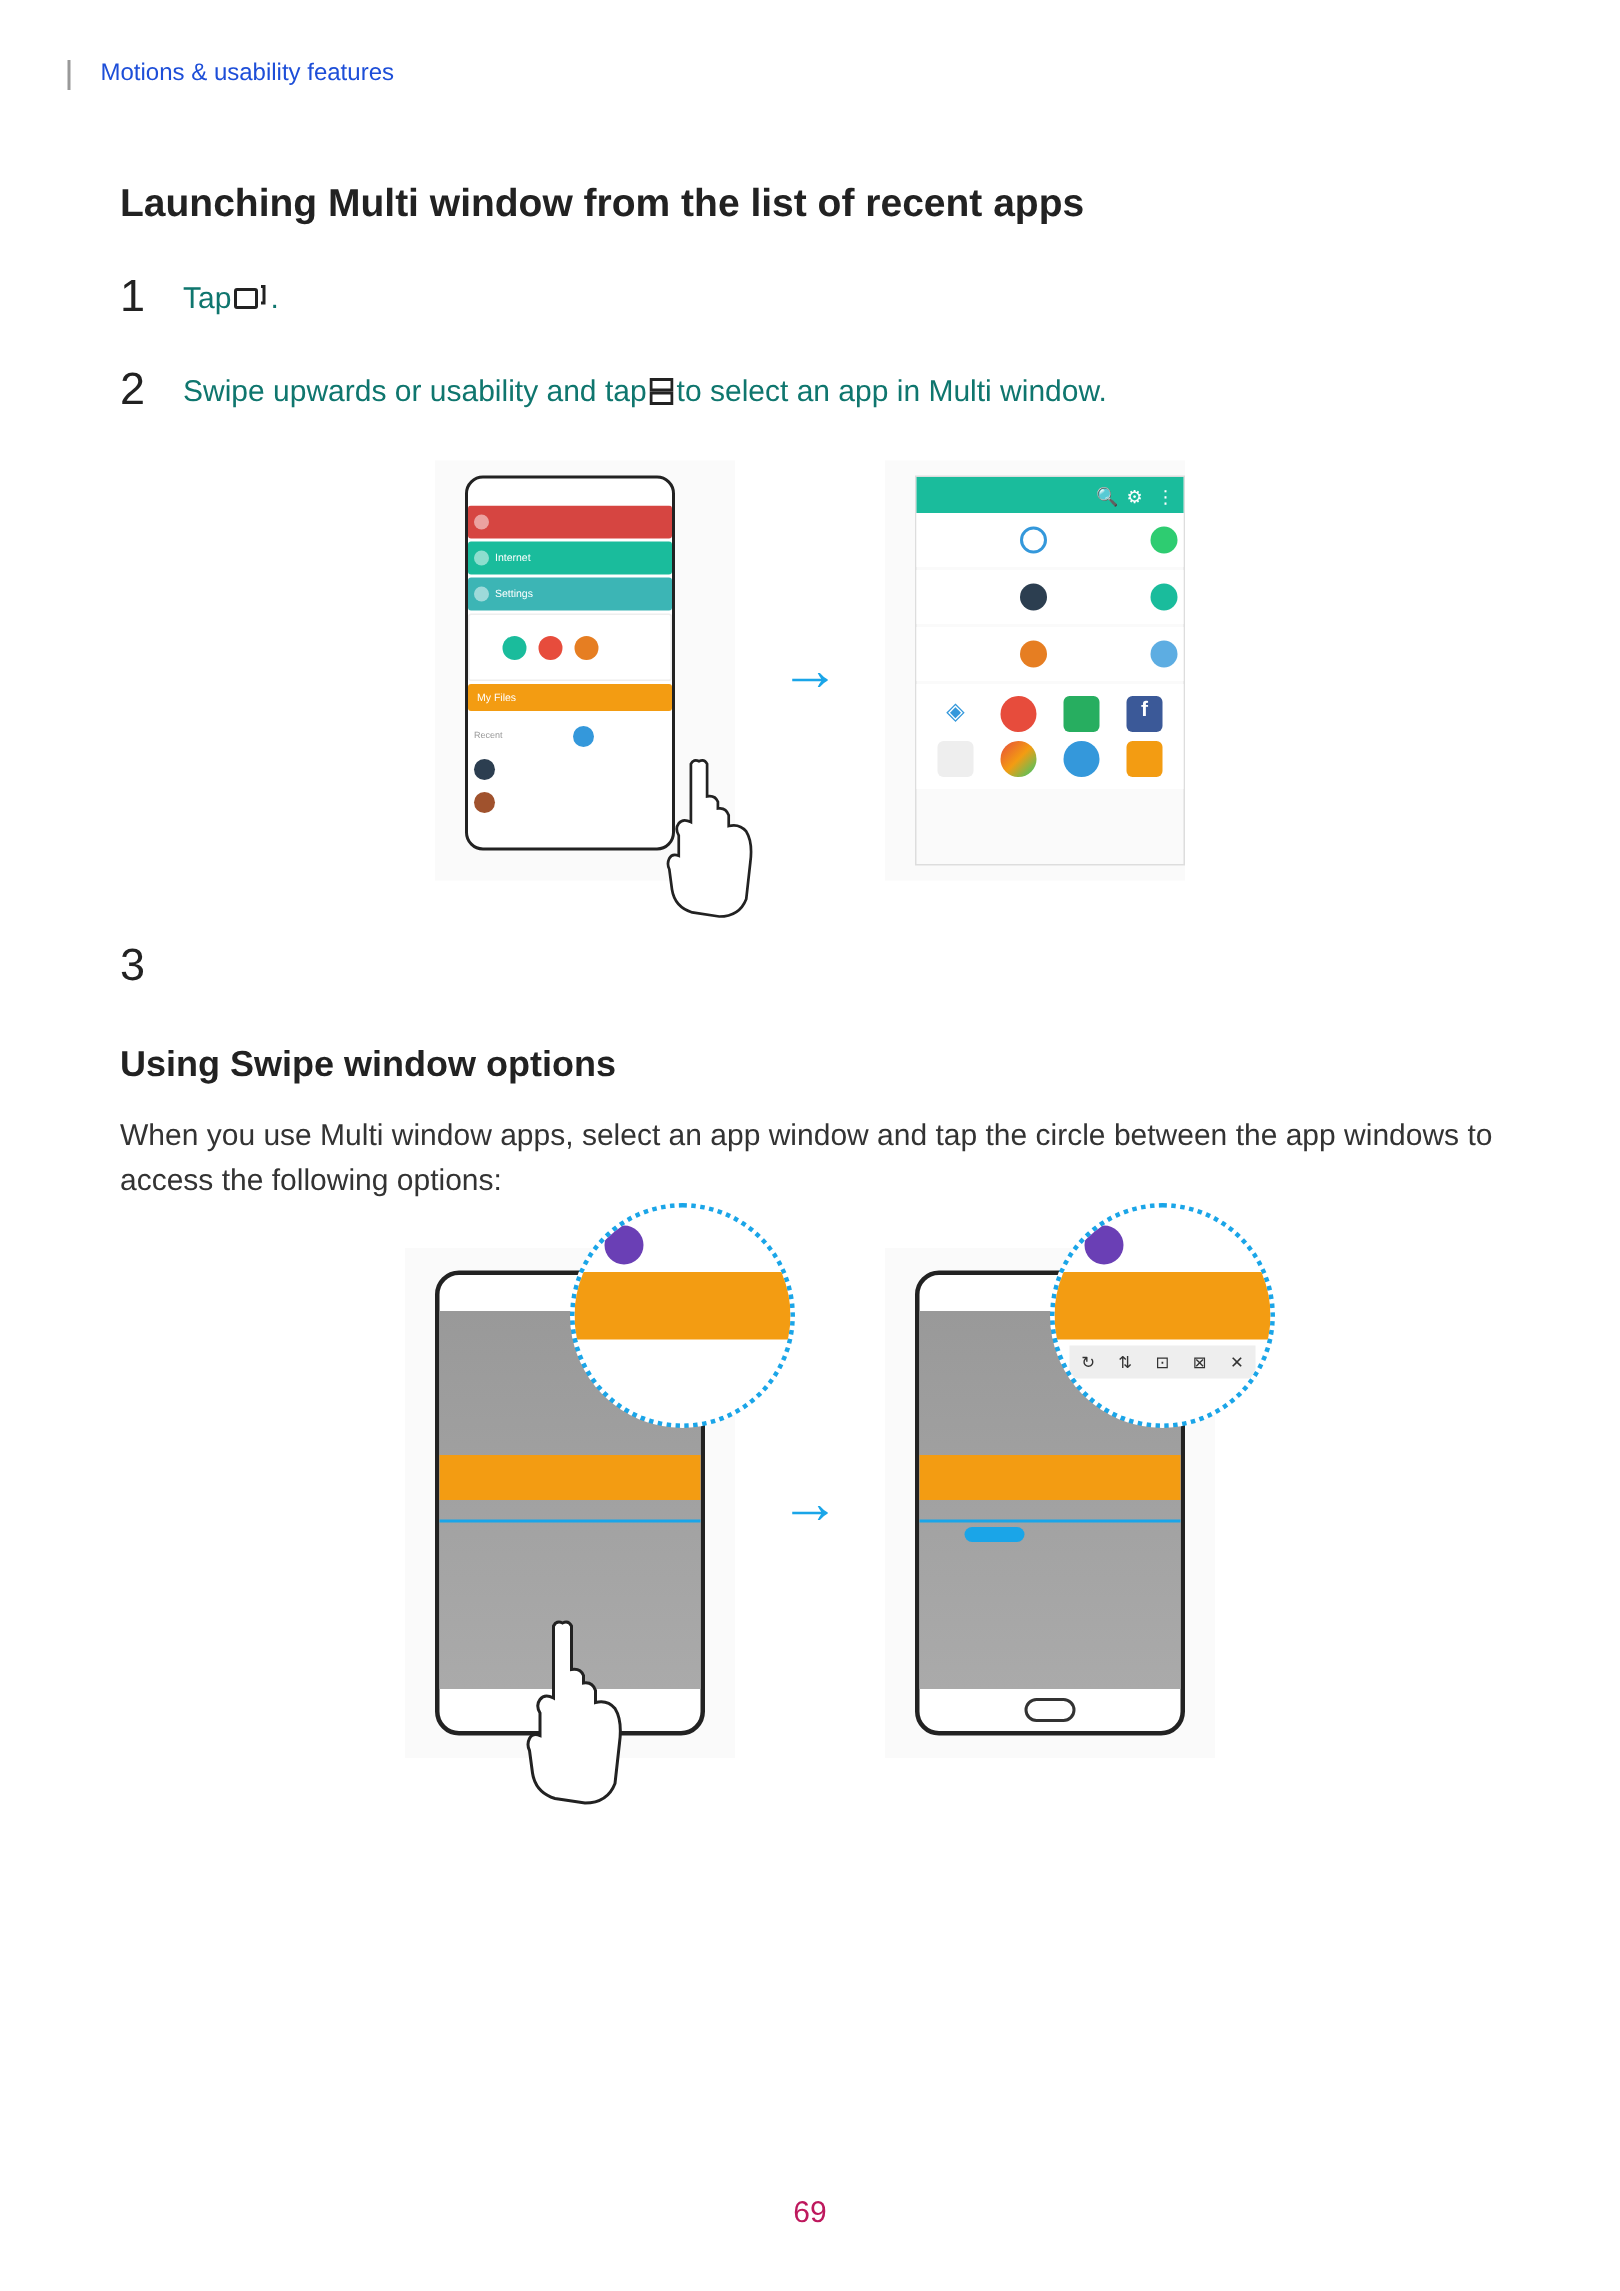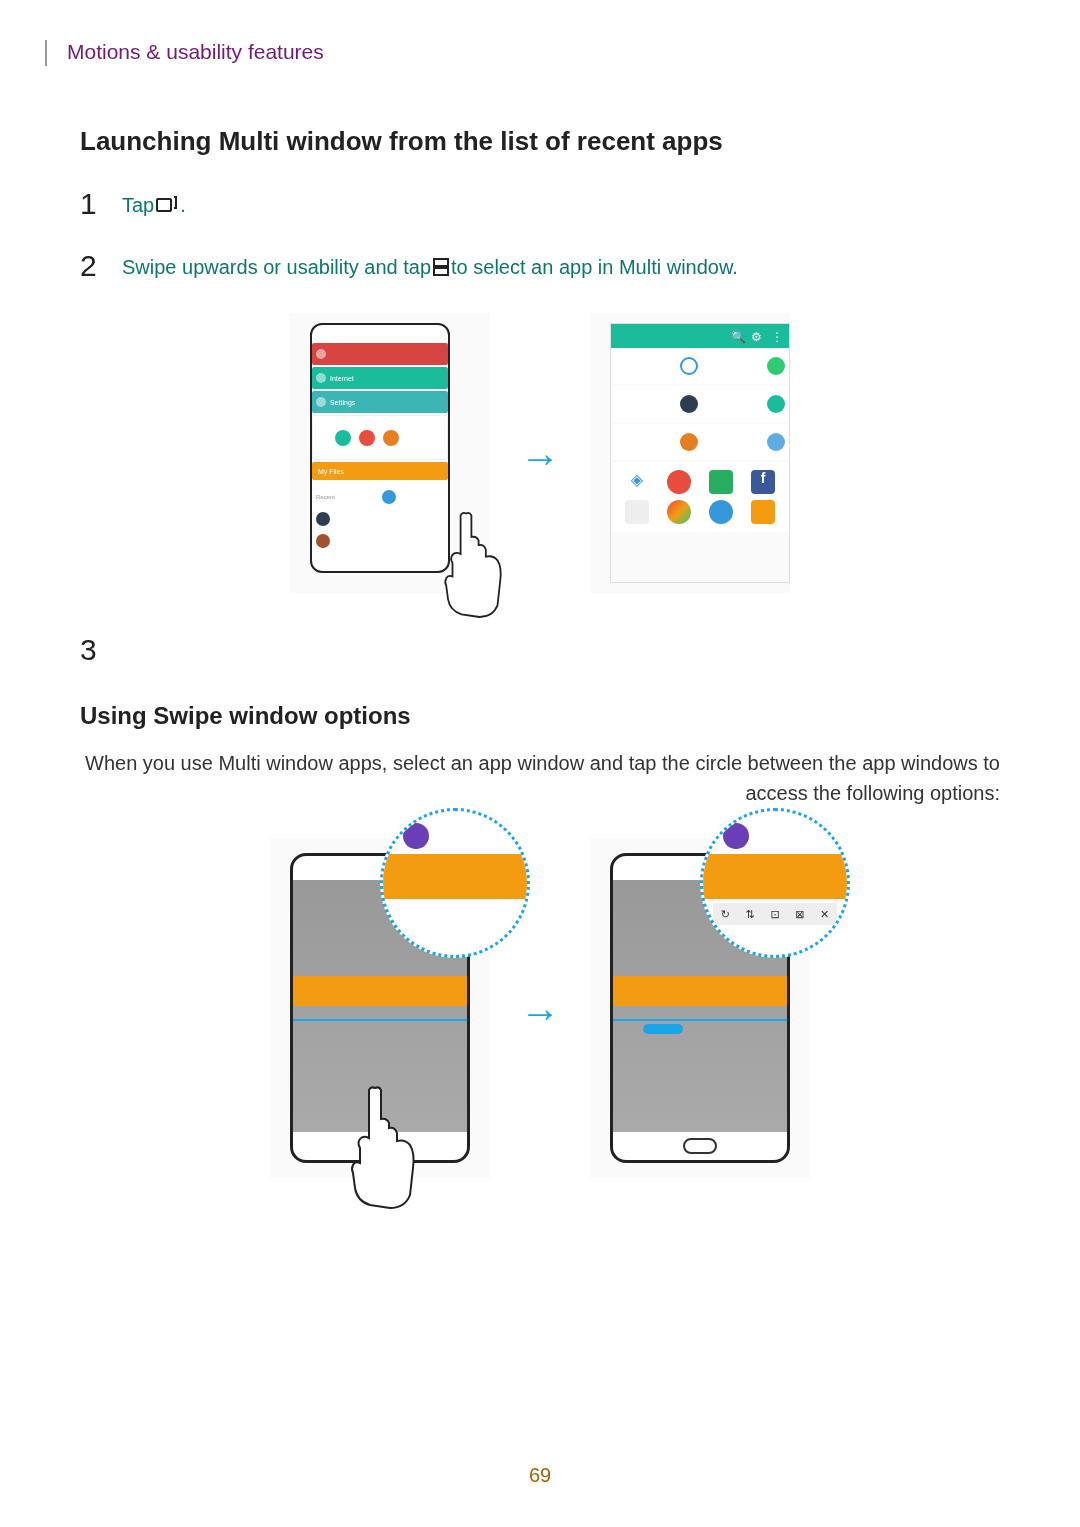--- a/index.html
+++ b/index.html
@@ -10,22 +10,22 @@
     body {
       font-family: -apple-system, BlinkMacSystemFont, 'Segoe UI', Arial, sans-serif;
       background: #fff;
       width: 1080px;
       height: 1527px;
       position: relative;
       padding: 40px 80px;
       color: #333;
     }
     .header {
-      font-size: 21px;
-      color: #701a75;
+      font-size: 16px;
+      color: #1d4ed8;
       margin-bottom: 60px;
       padding-left: 20px;
       border-left: 2px solid #999;
       margin-left: -35px;
       padding-bottom: 2px;
     }
     .section-heading {
       font-size: 26px;
       font-weight: bold;
       color: #222;
@@ -62,21 +62,20 @@
     .icon-inline {
       display: inline-flex;
       align-items: center;
       justify-content: center;
       margin: 0 2px;
     }
     .body-text {
       font-size: 20px;
       color: #333;
       line-height: 1.5;
-      text-align: right;
     }
     .illustrations {
       display: flex;
       justify-content: center;
       align-items: center;
       gap: 30px;
       margin: 30px 0 40px 0;
     }
     .illustration-placeholder {
       background: #fafafa;
@@ -93,21 +92,21 @@
       font-size: 40px;
       color: #1aa5e8;
     }
     .page-number {
       position: absolute;
       bottom: 40px;
       left: 0;
       right: 0;
       text-align: center;
       font-size: 20px;
-      color: #a16207;
+      color: #be185d;
     }
     
     .phone-frame {
       position: absolute;
       left: 20px;
       top: 10px;
       width: 140px;
       height: 250px;
       border: 2px solid #222;
       border-radius: 12px;

